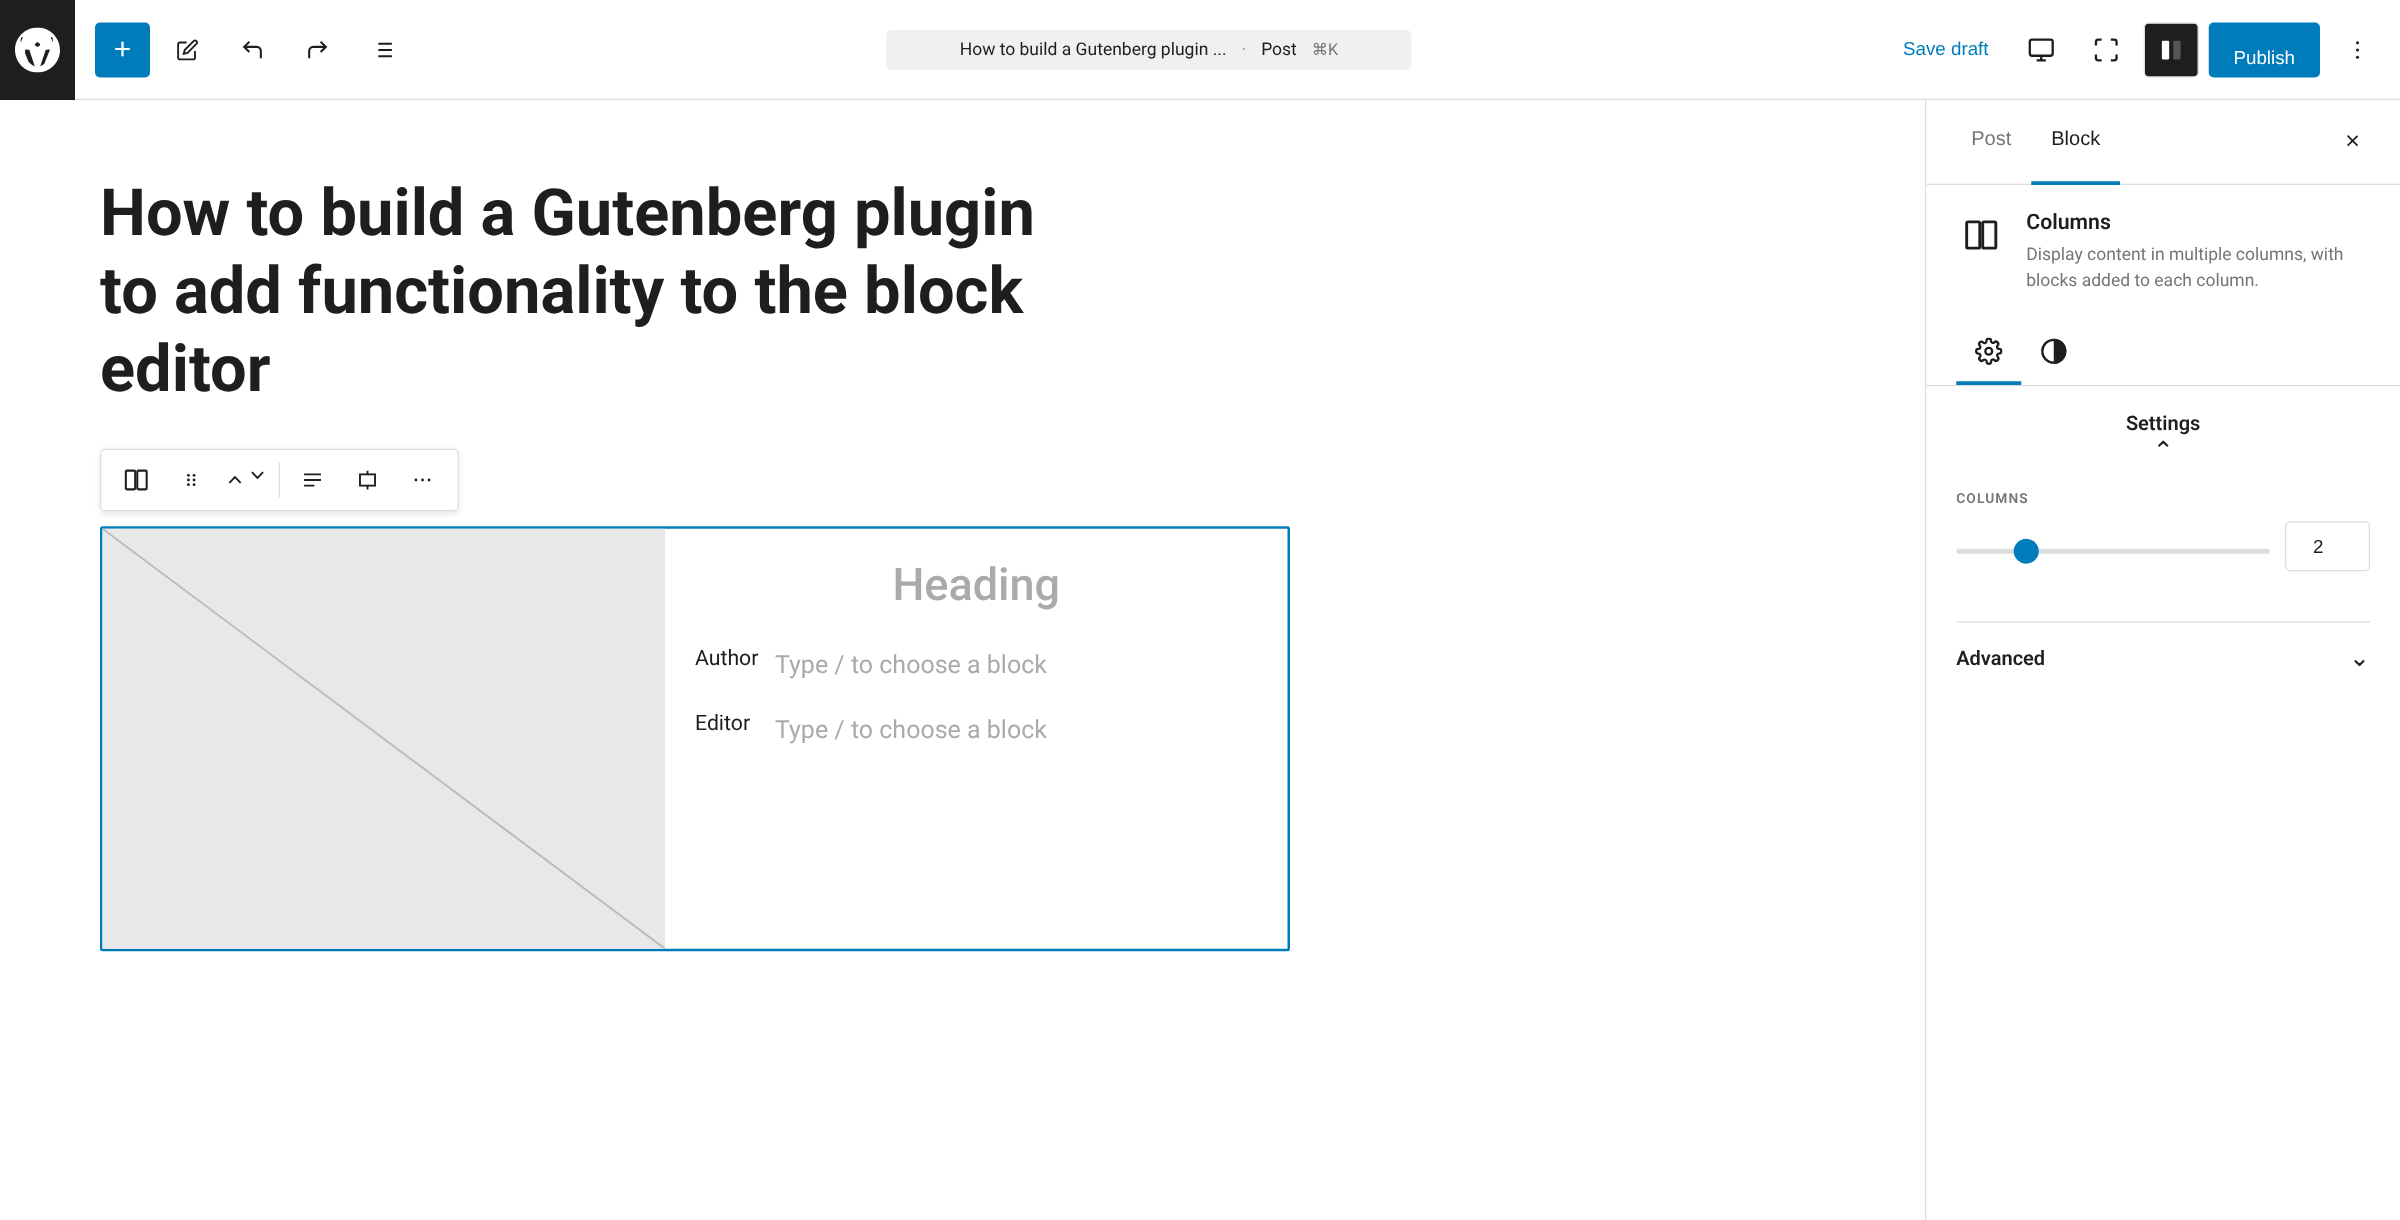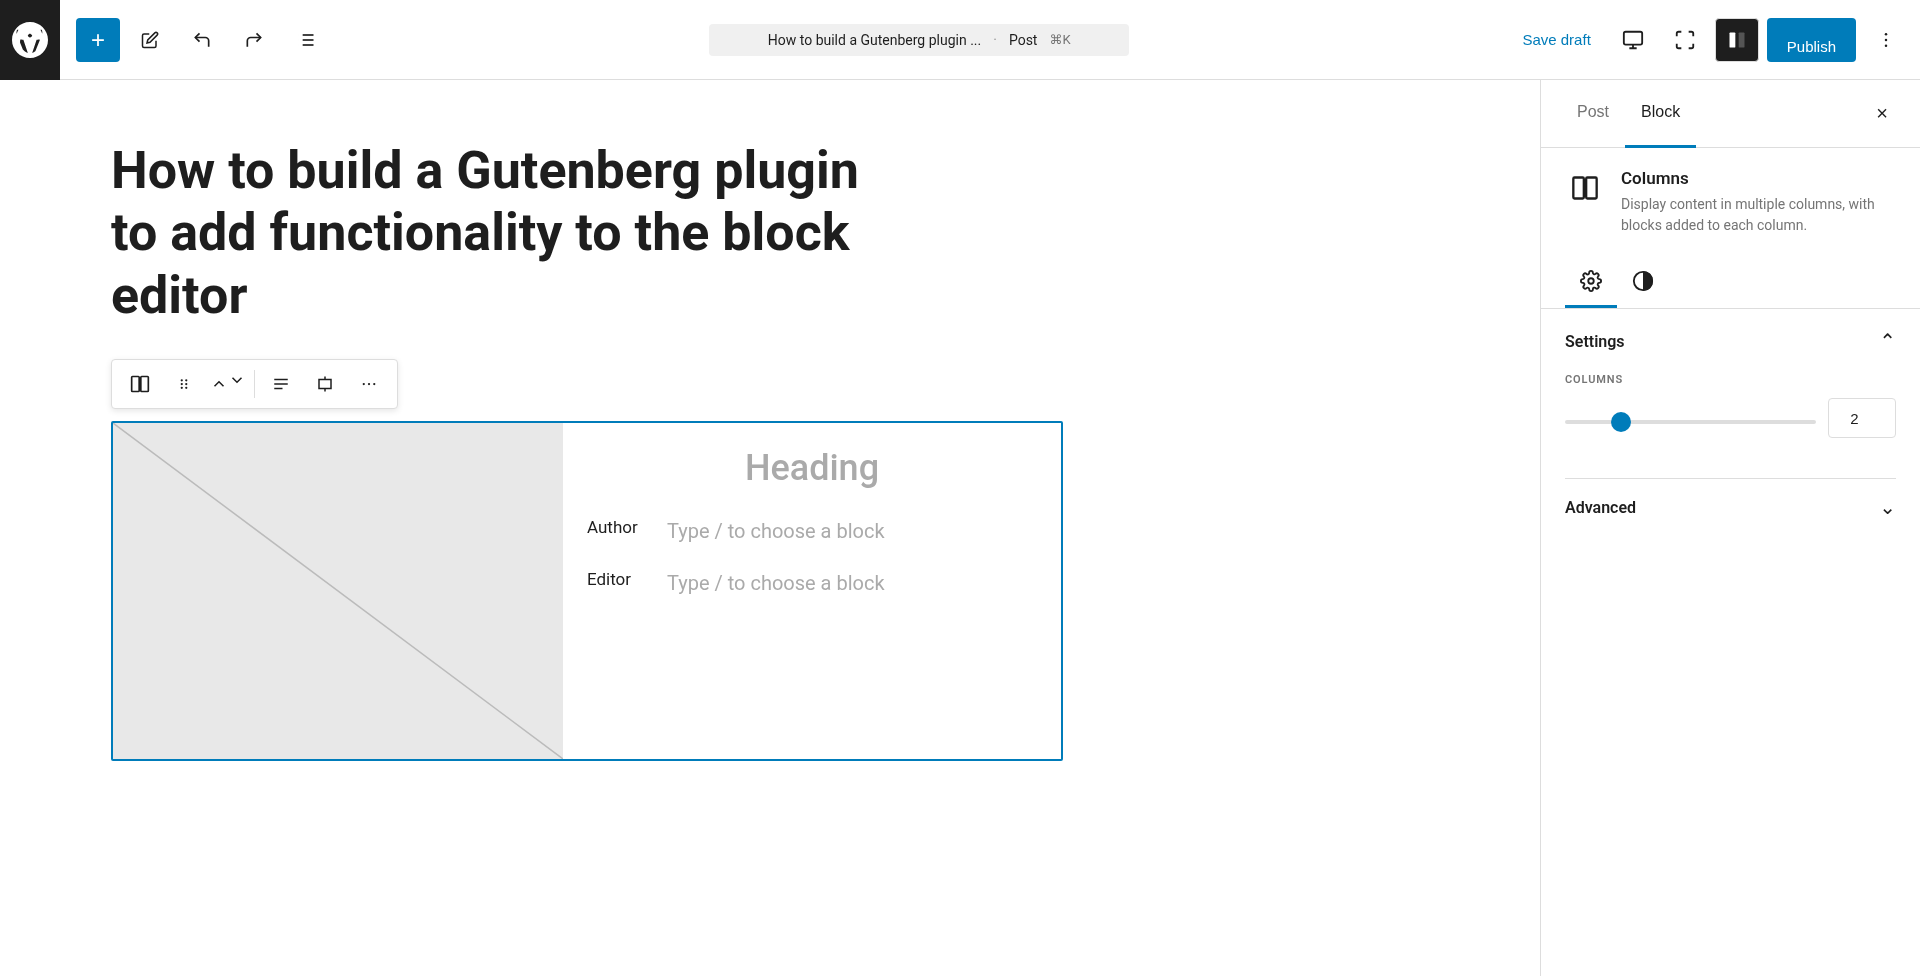--- a/index.html
+++ b/index.html
@@ -46,21 +46,21 @@
     }
     .sidebar-toggle-btn svg { fill: #fff; }
 
     
     .main-area {
       display: flex; flex: 1; overflow: hidden;
     }
 
     
     .editor {
-      flex: 1; overflow-y: auto; padding: 60px 80px; background: #fff; position: relative; margin-left: 31px;
+      flex: 1; overflow-y: auto; padding: 60px 80px; background: #fff; position: relative;
     }
     .post-title {
       font-size: 52px; font-weight: 700; line-height: 1.2; color: #1e1e1e;
       margin-bottom: 32px; max-width: 800px;
     }
 
     
     .block-toolbar {
       display: flex; align-items: center; gap: 4px; margin-bottom: 12px;
       background: #fff; border: 1px solid #ddd; border-radius: 4px; padding: 4px 8px;
@@ -87,21 +87,21 @@
       position: absolute; top: 0; left: 0; right: 0; bottom: 0;
     }
     .diagonal-line svg { width: 100%; height: 100%; }
     .column-content {
       flex: 1; padding: 24px; display: flex; flex-direction: column; gap: 0;
     }
     .column-heading {
       font-size: 36px; font-weight: 500; color: #aaa; margin-bottom: 28px; text-align: center;
     }
     .column-row {
-      display: flex; align-items: flex-start; gap: 20px; margin-bottom: 24px;
+      display: flex; align-items: flex-start; gap: 4px; margin-bottom: 24px;
     }
     .column-label {
       font-size: 17px; color: #1e1e1e; min-width: 60px;
     }
     .column-type-hint {
       font-size: 20px; color: #aaa; line-height: 1.4;
     }
 
     
     .sidebar {
@@ -146,21 +146,21 @@
       background: transparent; border-top: none; border-left: none; border-right: none; color: #1e1e1e;
     }
     .sidebar-icon-tab.active { border-bottom-color: #007cba; }
 
     
     .settings-section {
       padding: 20px 24px;
     }
     .settings-header {
       display: flex; align-items: center; justify-content: space-between;
-      cursor: pointer; margin-bottom: 20px;
+      cursor: pointer; margin-bottom: 20px; flex-direction: column;
     }
     .settings-header-title { font-size: 16px; font-weight: 600; color: #1e1e1e; }
     .settings-header-chevron { font-size: 20px; color: #1e1e1e; }
 
     
     .columns-label {
       font-size: 11px; font-weight: 600; letter-spacing: 0.08em; color: #757575;
       text-transform: uppercase; margin-bottom: 12px;
     }
     .columns-control {

